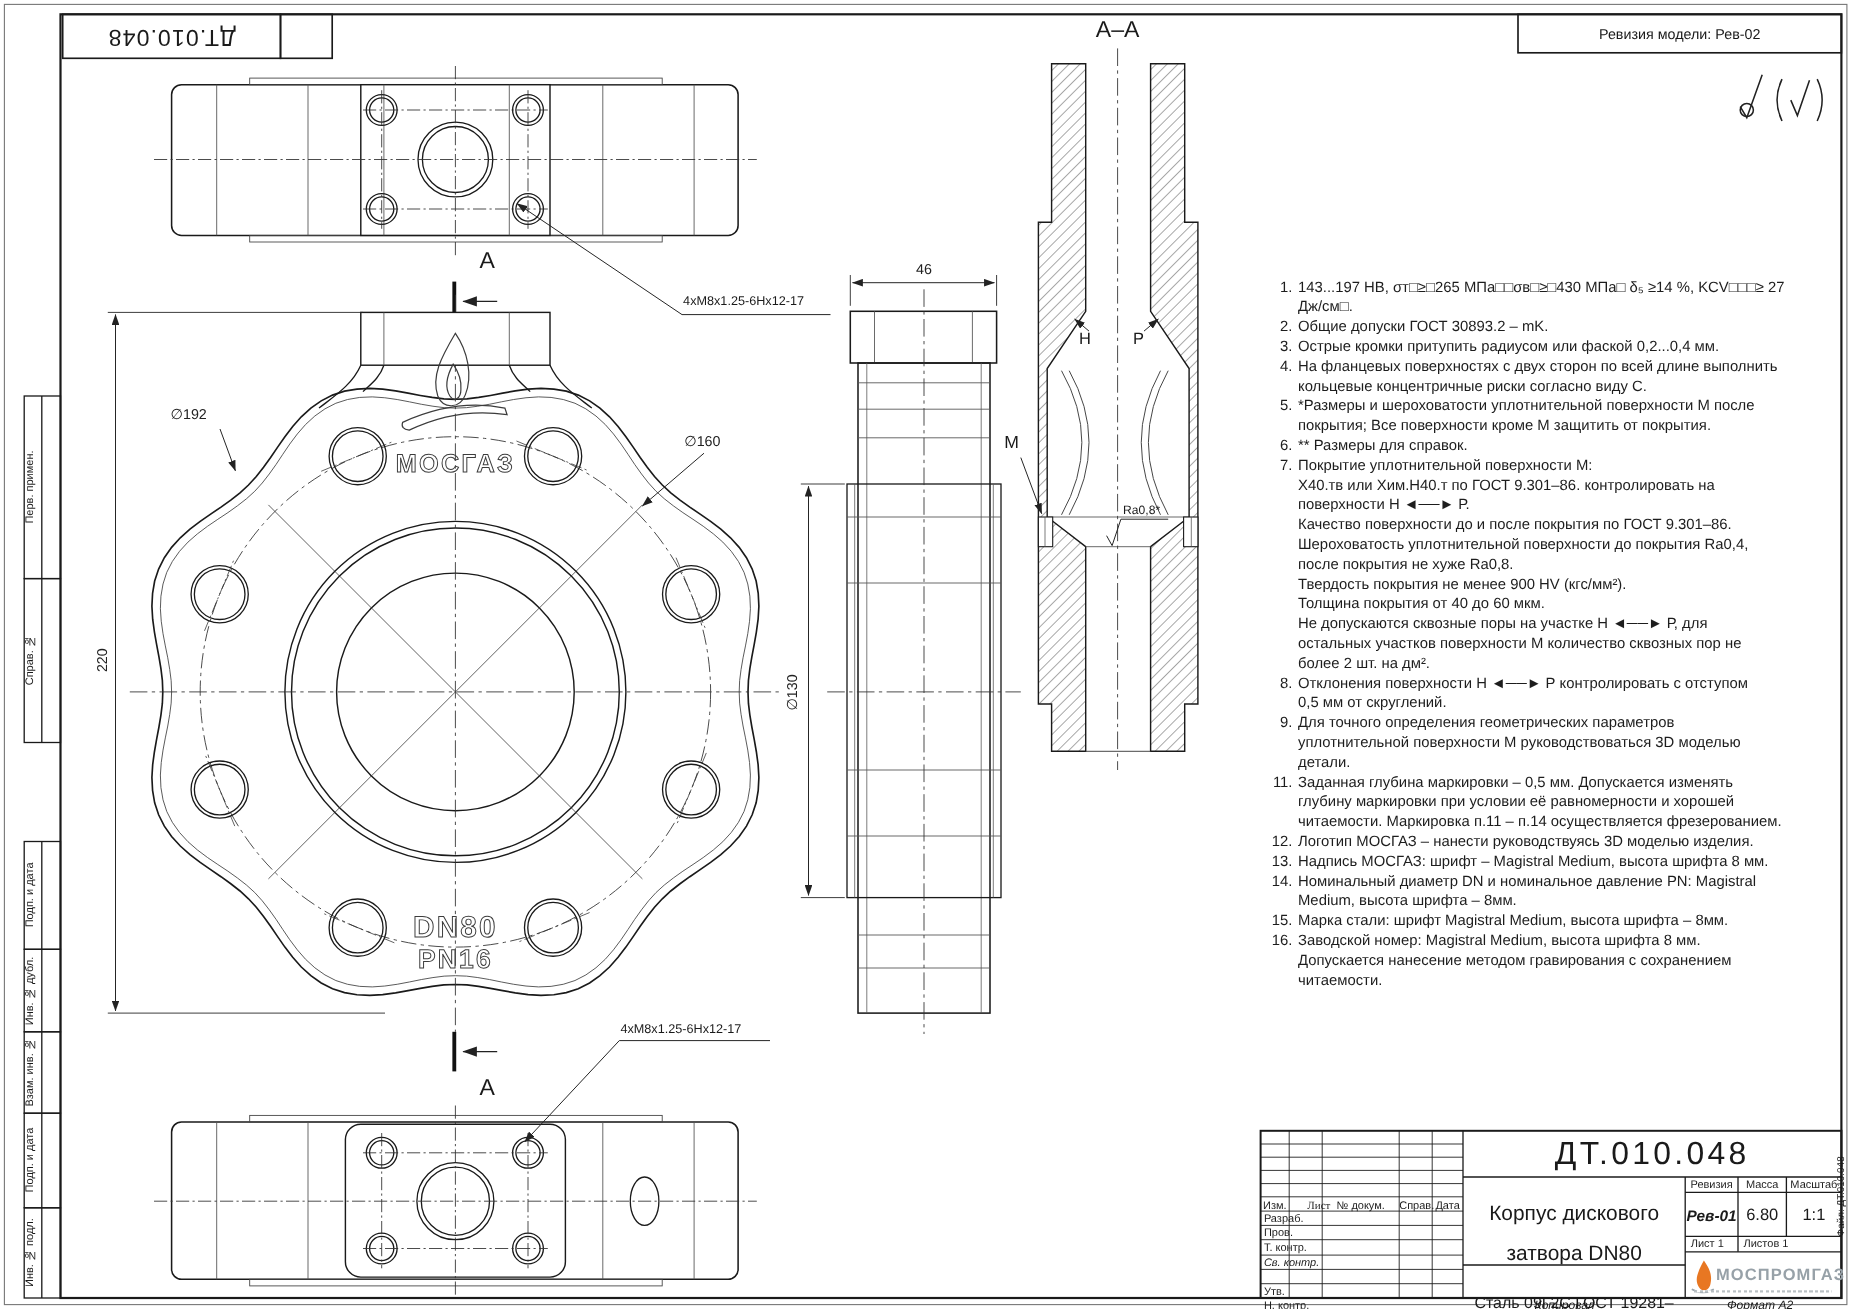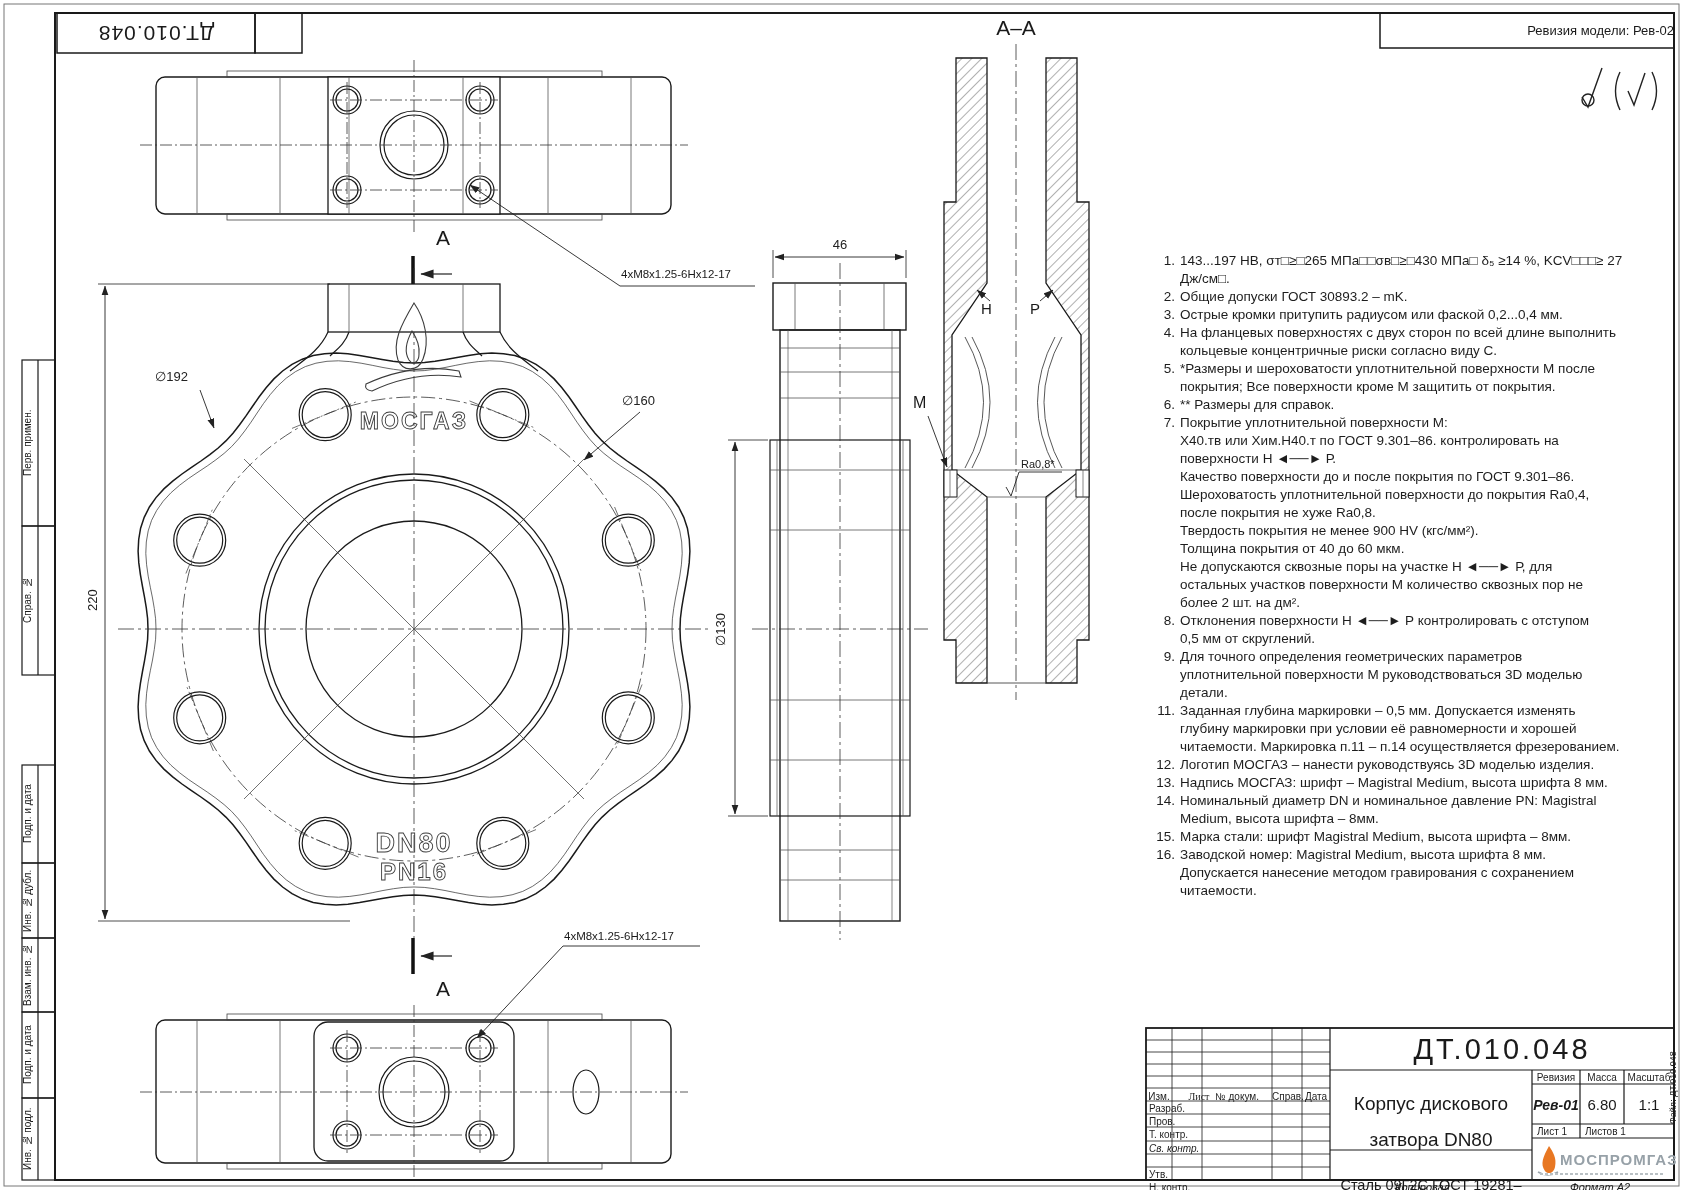--- a/index.html
+++ b/index.html
@@ -324,21 +324,21 @@
   </g>
 
   <g>
     <path d="M1549,1146 C1543,1157 1540,1164 1545,1171 C1548,1175 1554,1173 1555,1167 C1557,1158 1553,1152 1549,1146 Z" fill="#e87722"></path>
     <path d="M1538,1172 Q1548,1178 1558,1172" fill="none" stroke="#9aa4ab" stroke-width="1.5"></path>
   </g>
 </svg>
 
 <div class="lbl ctr rot180" style="left:57px; top:13px; width:198px; height:40px; line-height:40px; font-size:21px; letter-spacing:1px;">ДТ.010.048</div>
 
-<div class="lbl ctr" style="left:1380px; top:13px; width:294px; height:35px; line-height:35px; font-size:13px;text-align:right;">Ревизия модели: Рев-02</div>
+<div class="lbl ctr" style="left:1380px; top:13px; width:294px; height:35px; line-height:35px; font-size:13px;">Ревизия модели: Рев-02</div>
 
 <div class="lbl vtext small" style="left:22px; top:360px; width:16px; height:166px;">Перв. примен.</div>
 <div class="lbl vtext small" style="left:22px; top:526px; width:16px; height:149px;">Справ. №</div>
 <div class="lbl vtext small" style="left:22px; top:765px; width:16px; height:98px;">Подп. и дата</div>
 <div class="lbl vtext small" style="left:22px; top:863px; width:16px; height:75px;">Инв. № дубл.</div>
 <div class="lbl vtext small" style="left:22px; top:938px; width:16px; height:74px;">Взам. инв. №</div>
 <div class="lbl vtext small" style="left:22px; top:1012px; width:16px; height:86px;">Подп. и дата</div>
 <div class="lbl vtext small" style="left:22px; top:1098px; width:16px; height:82px;">Инв. № подл.</div>
 
 <div class="lbl ctr" style="left:985px; top:16px; width:62px; font-size:21px;">А–А</div>

